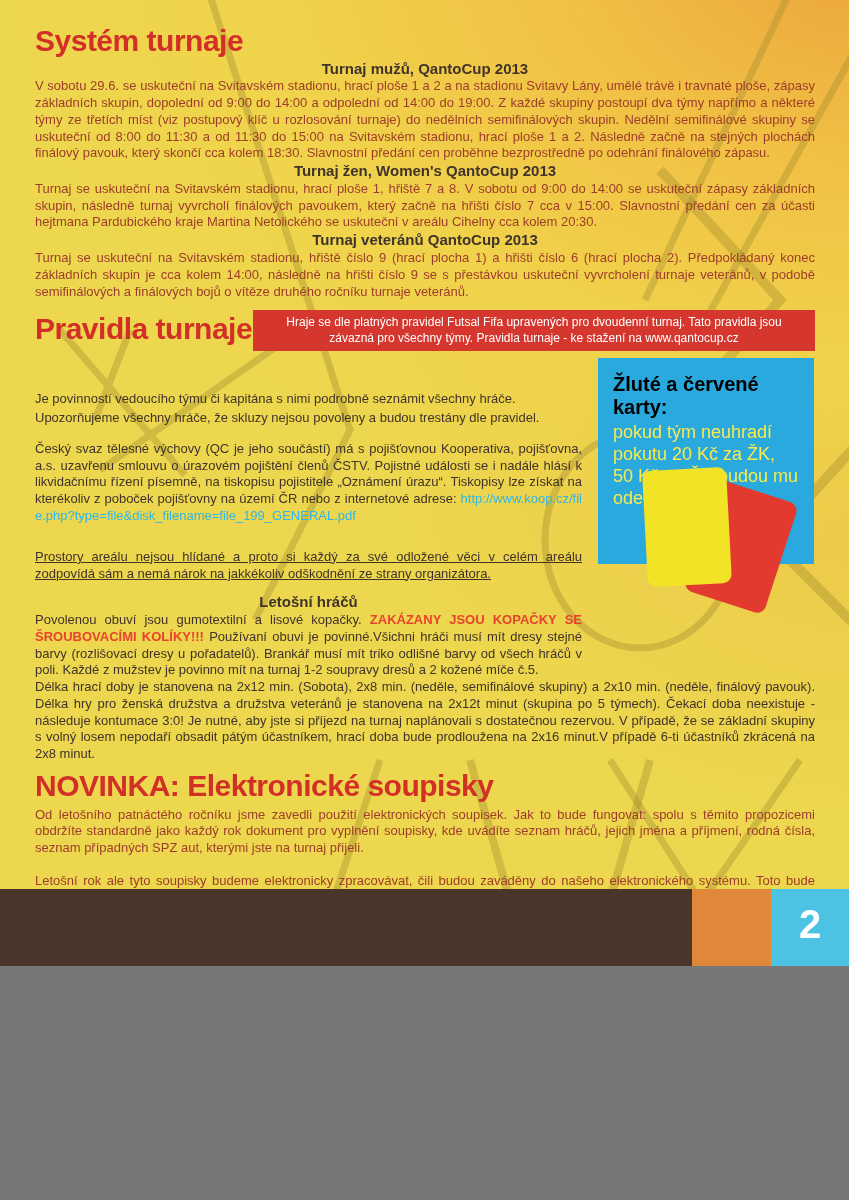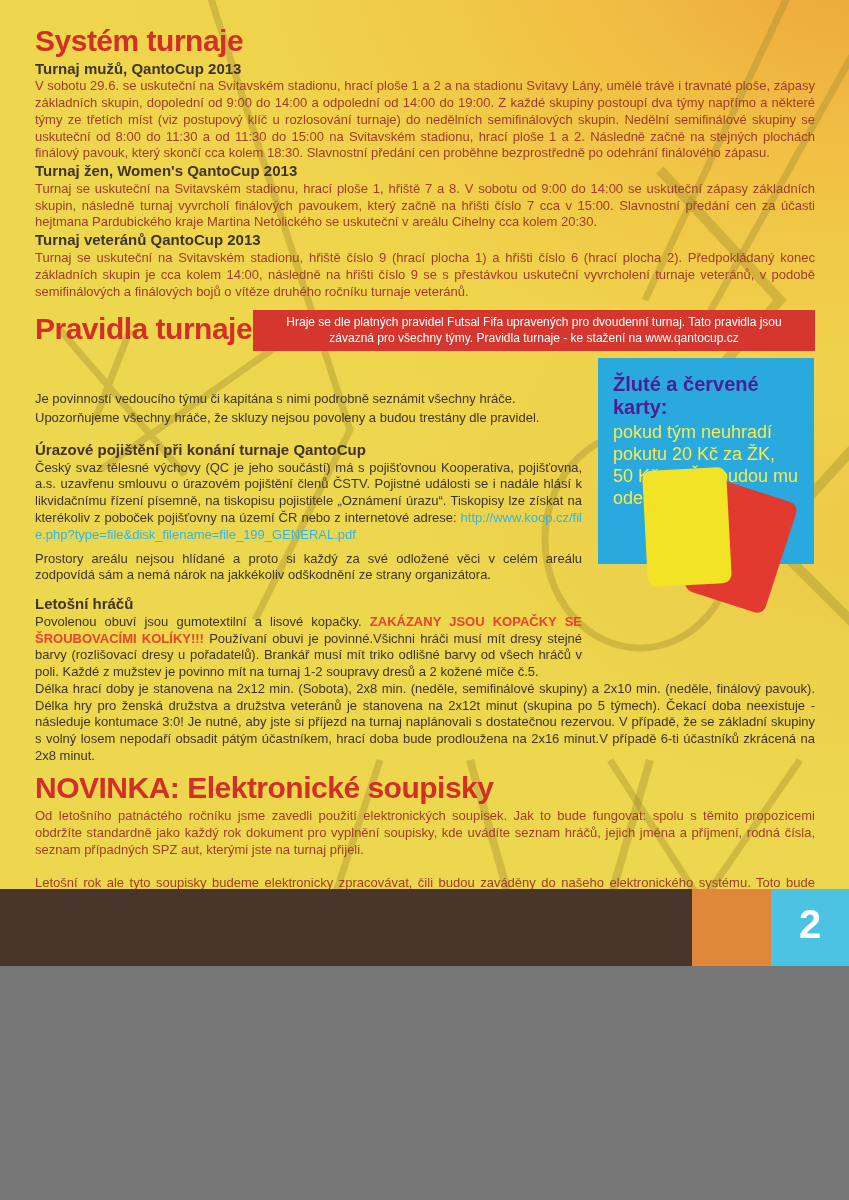--- a/index.html
+++ b/index.html
@@ -8,21 +8,21 @@
     font-family:"Liberation Sans", sans-serif;
     background:
       radial-gradient(1150px 820px at 102% -6%, #eca23c 0%, #f1c044 26%, #f0d34b 52%, rgba(238,216,78,0) 75%),
       radial-gradient(700px 500px at 104% 48%, rgba(235,170,60,0.35) 0%, rgba(238,216,78,0) 70%),
       #edd74e;
   }
   .watermark { position:absolute; inset:0; pointer-events:none; }
   .inner { position:absolute; left:35px; right:34px; top:26px; }
 
   .h-major { color:#d22f27; font-weight:bold; font-size:30px; line-height:1.02; letter-spacing:-0.5px; }
-  h3.sub { font-size:15px; color:#40332a; font-weight:bold; margin:0; line-height:1.25; }
+  h3.sub { font-size:15px; color:#40332a; font-weight:bold; margin:0; line-height:1.25;text-align:center; }
   p.body { font-size:13px; line-height:1.29; margin:0; text-align:justify; }
   .txt-red  { color:#9e3c2b; }
   .txt-dark { color:#40332a; }
   .link { color:#2fb6e9; word-break:break-all; text-decoration:none; }
   .warn { color:#e8432f; font-weight:bold; }
   .highlight { color:#e1292b; font-weight:bold; text-align:left; }
 
   .title-sys { margin-bottom:3px; }
   .mb1{margin-bottom:2px;} .mb13{margin-bottom:13px;}
 
@@ -34,21 +34,21 @@
     text-align:center;
   }
 
   .columns { display:flex; gap:16px; }
   .col-left { width:547px; flex:0 0 547px; }
   .col-right { flex:1; position:relative; min-height:252px; }
   .blue-box {
     position:absolute; top:0; left:0; width:216px; height:206px; box-sizing:border-box;
     background:#29a9dd; padding:15px 14px 0 15px;
   }
-  .blue-box .bb-head { color:#4c1d95; font-weight:bold; font-size:20px; line-height:1.15; margin-bottom:3px; }
+  .blue-box .bb-head { color:#000000; font-weight:bold; font-size:20px; line-height:1.15; margin-bottom:3px; }
   .blue-box .bb-body { color:#f9ea4d; font-size:18px; line-height:1.22; }
   .card { position:absolute; width:84px; height:116px; border-radius:9px; }
   .card-red    { background:#e23a2e; left:101px; top:131px; transform:rotate(18deg); z-index:1; }
   .card-yellow { background:#f3e326; left:47px;  top:111px; transform:rotate(-3deg); z-index:2; }
   .novinka-title { margin-top:8px; margin-bottom:5px; }
 
   .footer { position:absolute; left:0; right:0; bottom:0; height:77px; display:flex; }
   .f-brown { flex:1; background:#4a352b; }
   .f-orange { width:79px; background:#e0873a; }
   .f-cyan { width:78px; background:#4cc3e2; display:flex; align-items:center; justify-content:center; }
@@ -90,23 +90,22 @@
     <div class="rules-row">
       <div class="h-major rules-title">Pravidla turnaje</div>
       <div class="note-box">Hraje se dle platných pravidel Futsal Fifa upravených pro dvoudenní turnaj. Tato pravidla jsou závazná pro všechny týmy. Pravidla turnaje - ke stažení na www.qantocup.cz</div>
     </div>
 
     <div class="columns">
       <div class="col-left">
         <p class="body txt-dark" style="margin-bottom:2px;margin-top:33px;">Je povinností vedoucího týmu či kapitána s nimi podrobně seznámit všechny hráče.</p>
         <p class="body txt-dark" style="margin-bottom:14px;">Upozorňujeme všechny hráče, že skluzy nejsou povoleny a budou trestány dle pravidel.</p>
 
-        <h3 class="sub mb1">Úrazové pojištění při konání turnaje QantoCup</h3>
         <p class="body txt-dark"><span>Český svaz tělesné výchovy (QC je jeho součástí) má s pojišťovnou Kooperativa, pojišťovna, a.s. uzavřenu smlouvu o úrazovém pojištění členů ČSTV. Pojistné události se i nadále hlásí k likvidačnímu řízení písemně, na tiskopisu pojistitele „Oznámení úrazu“. Tiskopisy lze získat na kterékoliv z poboček pojišťovny na území ČR nebo z internetové adrese: </span><a class="link" href="#">http://www.koop.cz/file.php?type=file&amp;disk_filename=file_199_GENERAL.pdf</a></p>
-        <p class="body txt-dark" style="margin-top:7px;">Prostory areálu nejsou hlídané a proto si každý za své odložené věci v celém areálu zodpovídá sám a nemá nárok na jakkékoliv odškodnění ze strany organizátora.</p>
+        <p class="body txt-dark" style="margin-top:24px;text-decoration:underline;">Prostory areálu nejsou hlídané a proto si každý za své odložené věci v celém areálu zodpovídá sám a nemá nárok na jakkékoliv odškodnění ze strany organizátora.</p>
 
         <h3 class="sub mb1" style="margin-top:11px;">Letošní hráčů</h3>
         <p class="body txt-dark"><span>Povolenou obuví jsou gumotextilní a lisové kopačky. </span><span class="warn">ZAKÁZANY JSOU KOPAČKY SE ŠROUBOVACÍMI KOLÍKY!!!</span><span> Používaní obuvi je povinné.Všichni hráči musí mít dresy stejné barvy (rozlišovací dresy u pořadatelů). Brankář musí mít triko odlišné barvy od všech hráčů v poli. Každé z mužstev je povinno mít na turnaj 1-2 soupravy dresů a 2 kožené míče č.5.</span></p>
       </div>
 
       <div class="col-right">
         <div class="blue-box">
           <div class="bb-head">Žluté a červené karty:</div>
           <div class="bb-body">pokud tým neuhradí pokutu 20 Kč za ŽK, 50 Kč za ČK budou mu odečteny 3 body</div>
         </div>

